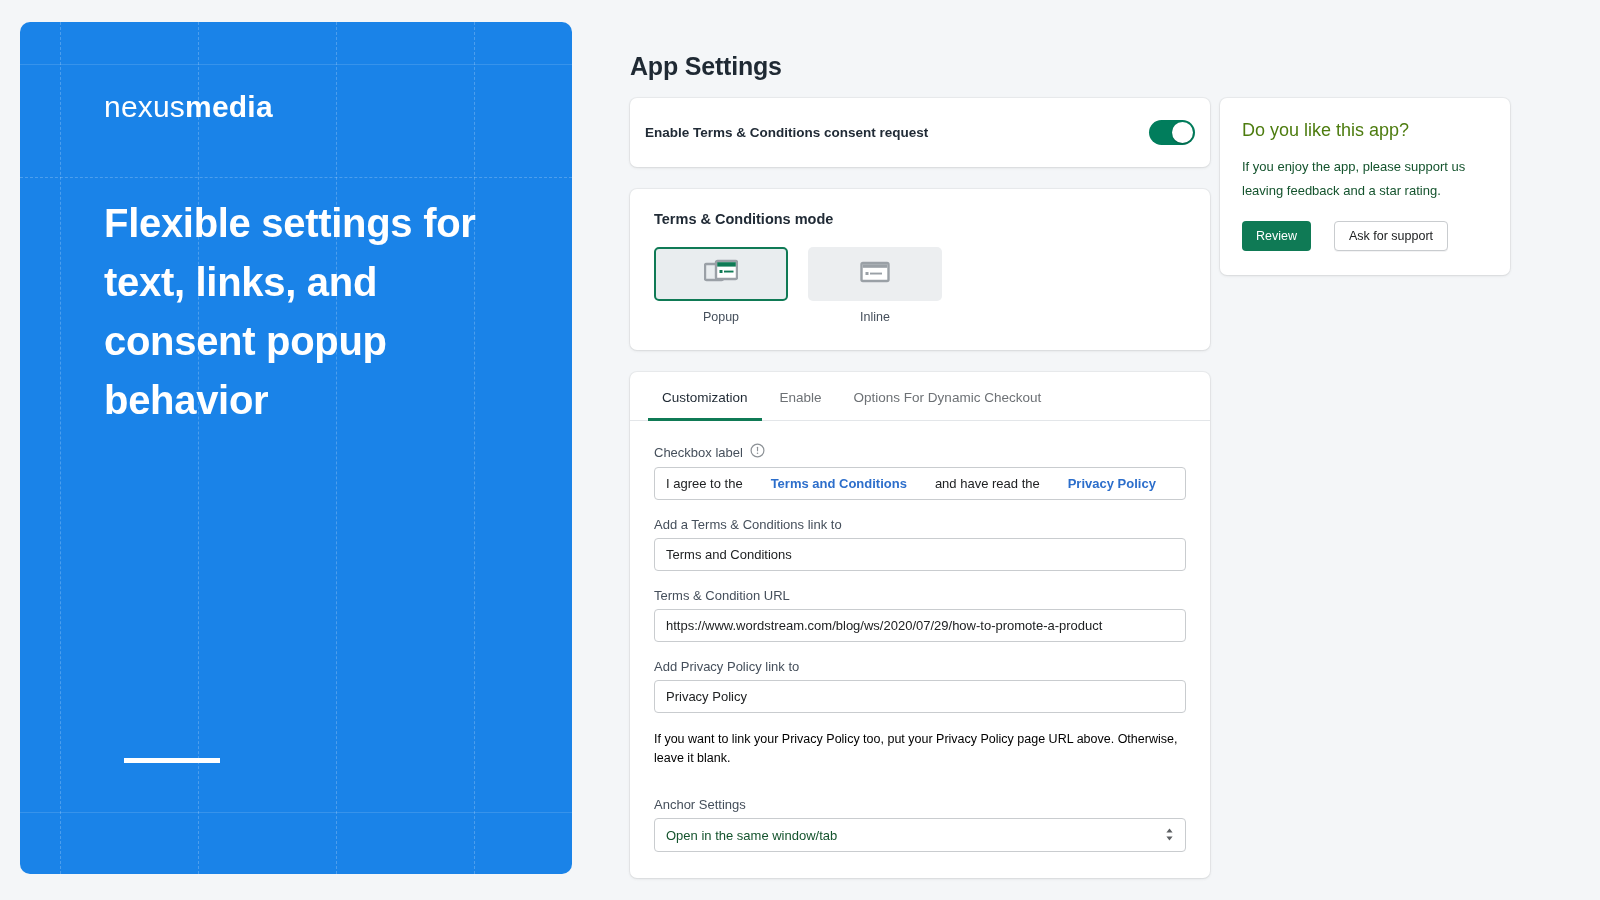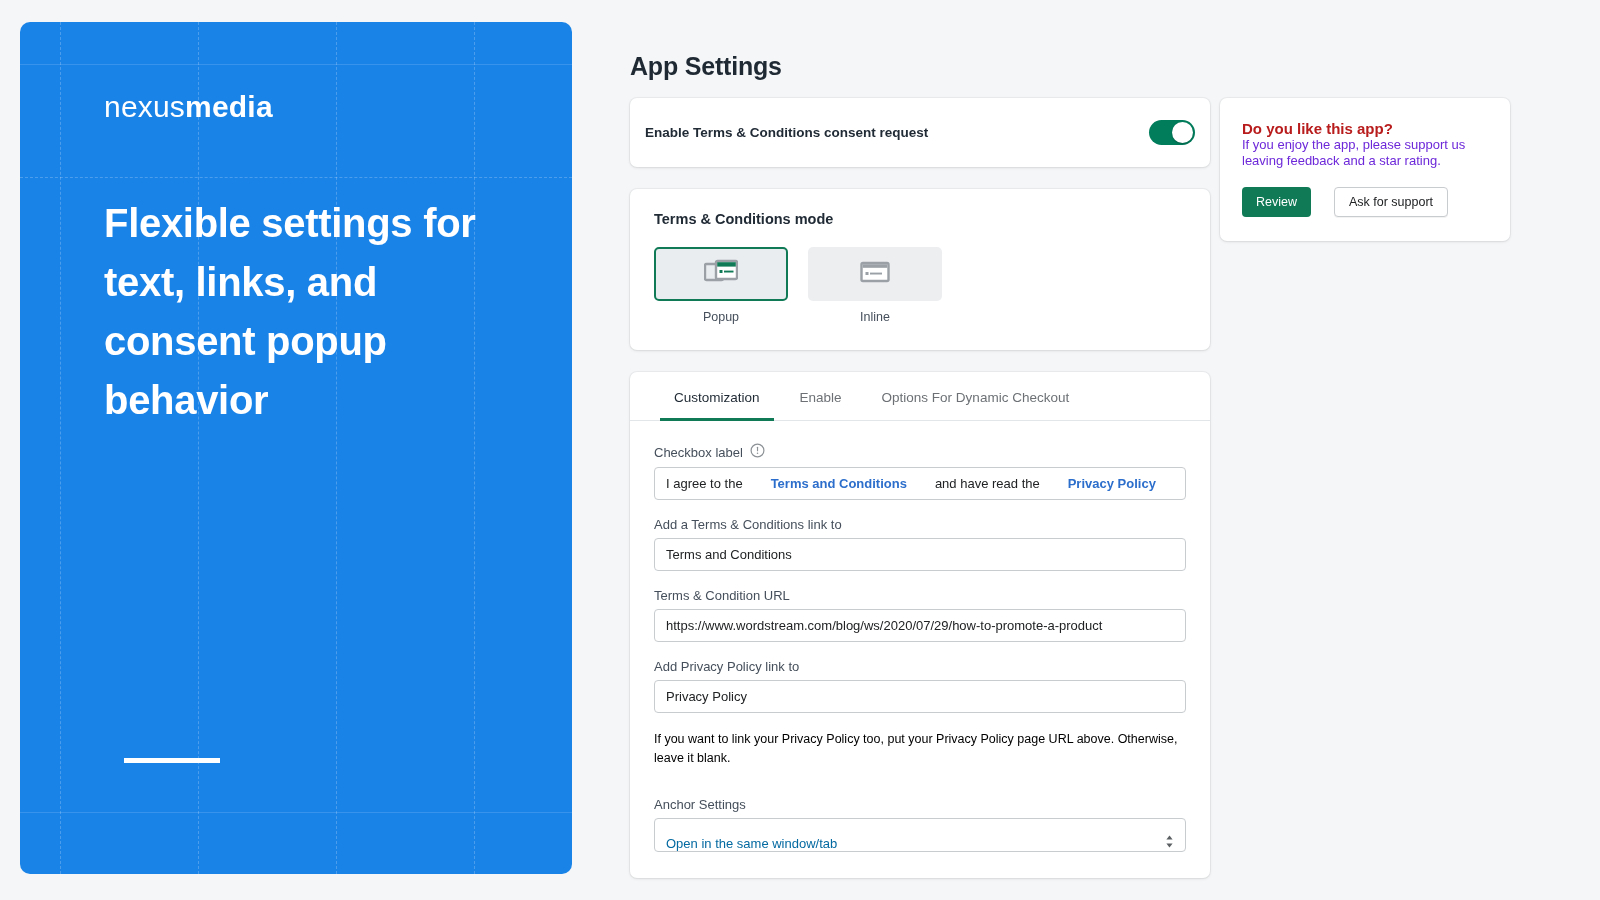--- a/index.html
+++ b/index.html
@@ -101,22 +101,22 @@
     background: #eceef0;
     display: flex; align-items: center; justify-content: center;
     border: 2px solid transparent;
   }
   .mode-item.selected .mode-box { border-color: #0f7a55; background: #e9edef; }
   .mode-name { margin-top: 9px; font-size: 12.5px; color: #454f5b; }
 
   
   .tabs-card { padding: 0; }
   .tabs {
-    display: flex; align-items: flex-end; gap: 12px;
-    padding: 0 30px; border-bottom: 1px solid #e3e6e9;
+    display: flex; align-items: flex-end; gap: 4px;
+    padding: 0 18px; border-bottom: 1px solid #e3e6e9;
   }
   .tab {
     padding: 18px 14px 13px;
     font-size: 13.5px; color: #6d7175;
     border-bottom: 3px solid transparent;
     margin-bottom: -1px; white-space: nowrap;
   }
   .tab.active { color: #1f2933; border-bottom-color: #0f7a55; }
 
   .form { padding: 22px 24px 26px; }
@@ -138,30 +138,30 @@
   }
   .input .lnk { color: #2c6ecb; font-weight: 700; }
   .help {
     font-size: 12.5px; color: #000000; line-height: 19px;
     margin-top: 7px; margin-bottom: 29px;
   }
   .select {
     width: 100%; height: 34px;
     border: 1px solid #c9cccf; border-radius: 4px;
     background: #ffffff;
-    display: flex; align-items: flex-end; justify-content: space-between;
-    padding: 0 11px; font-size: 13px; color: #0369a1;
+    display: flex; align-items: center; justify-content: space-between;
+    padding: 0 11px; font-size: 13px; color: #14532d;
   }
   .select .caret { color: #5c5f62; font-size: 11px; line-height: 1; }
 
   
   .side-card { padding: 22px 22px 24px; }
-  .side-title { font-size: 15px; font-weight: 700; color: #b91c1c; }
+  .side-title { font-size: 18px; font-weight: 400; color: #4d7c0f; }
   .side-body {
-    font-size: 13px; color: #6d28d9; line-height: 16px;
+    margin-top: 14px; font-size: 13px; color: #14532d; line-height: 24px;
   }
   .side-actions { display: flex; gap: 23px; margin-top: 18px; }
   .btn {
     height: 30px; padding: 0 14px; border-radius: 4px;
     display: inline-flex; align-items: center; justify-content: center;
     font-size: 12.5px; white-space: nowrap;
   }
   .btn-primary { background: #0f7a55; color: #ffffff; font-weight: 400; }
   .btn-secondary {
     background: #ffffff; color: #202223;

